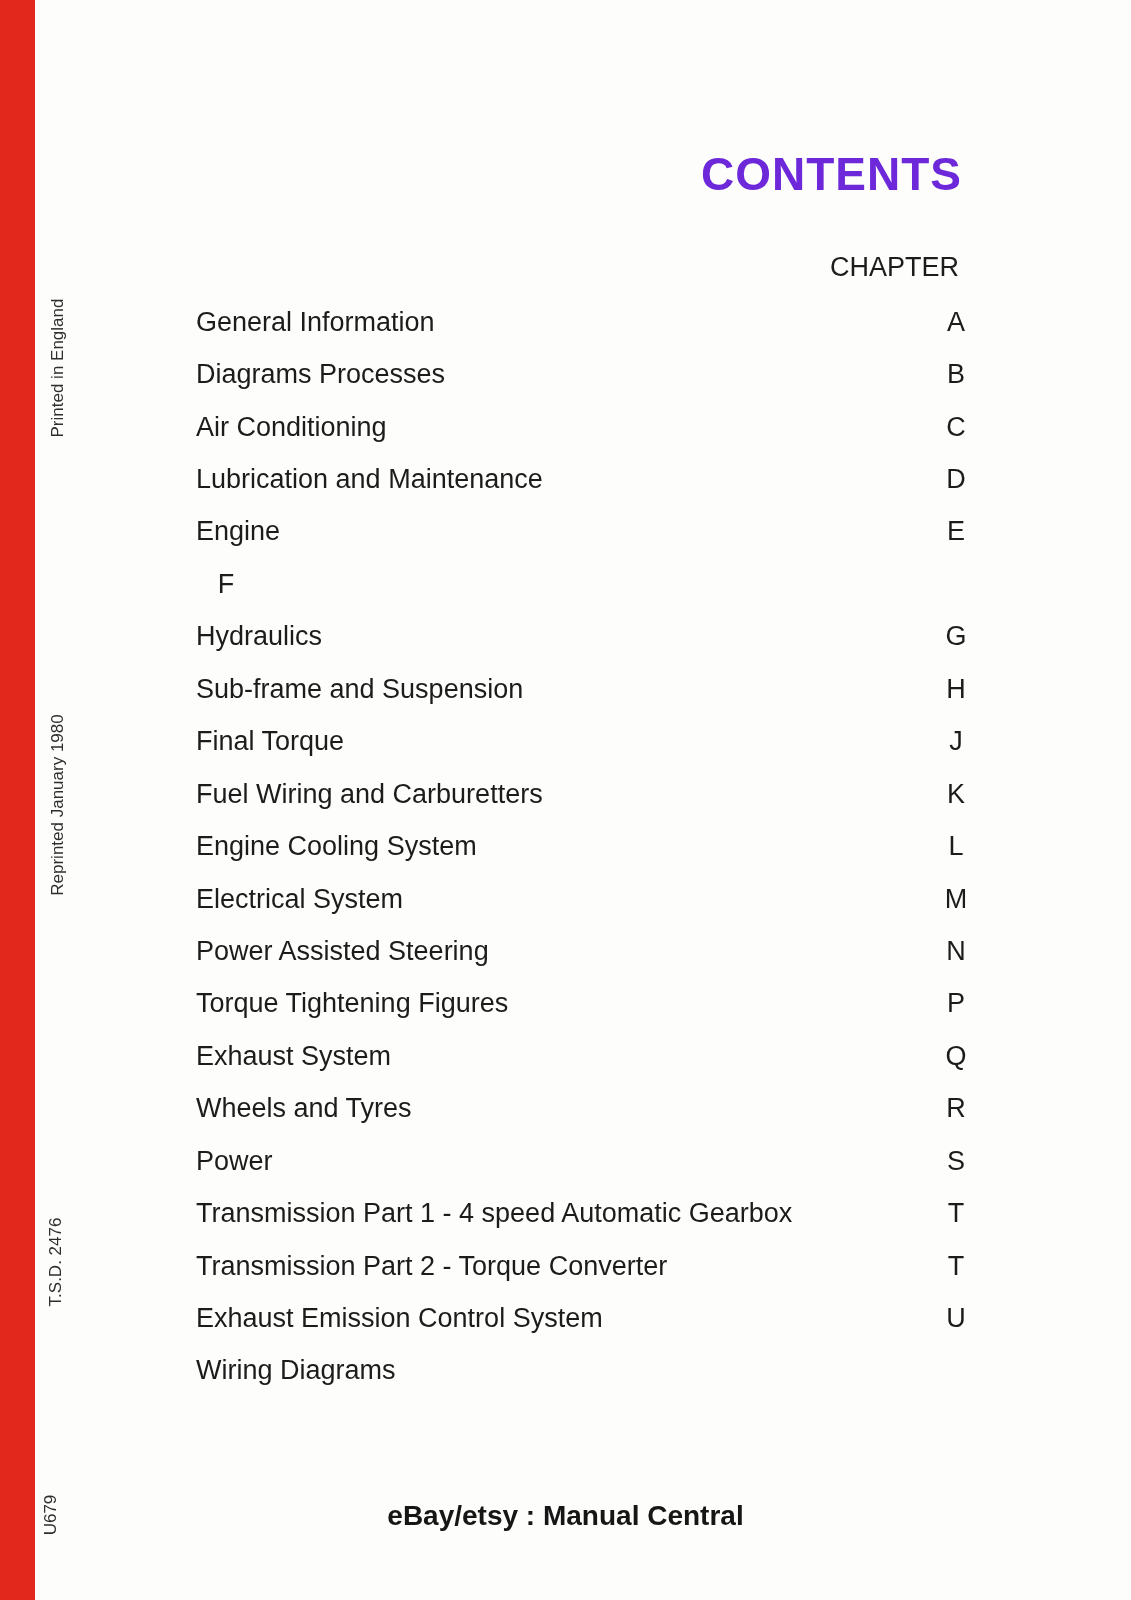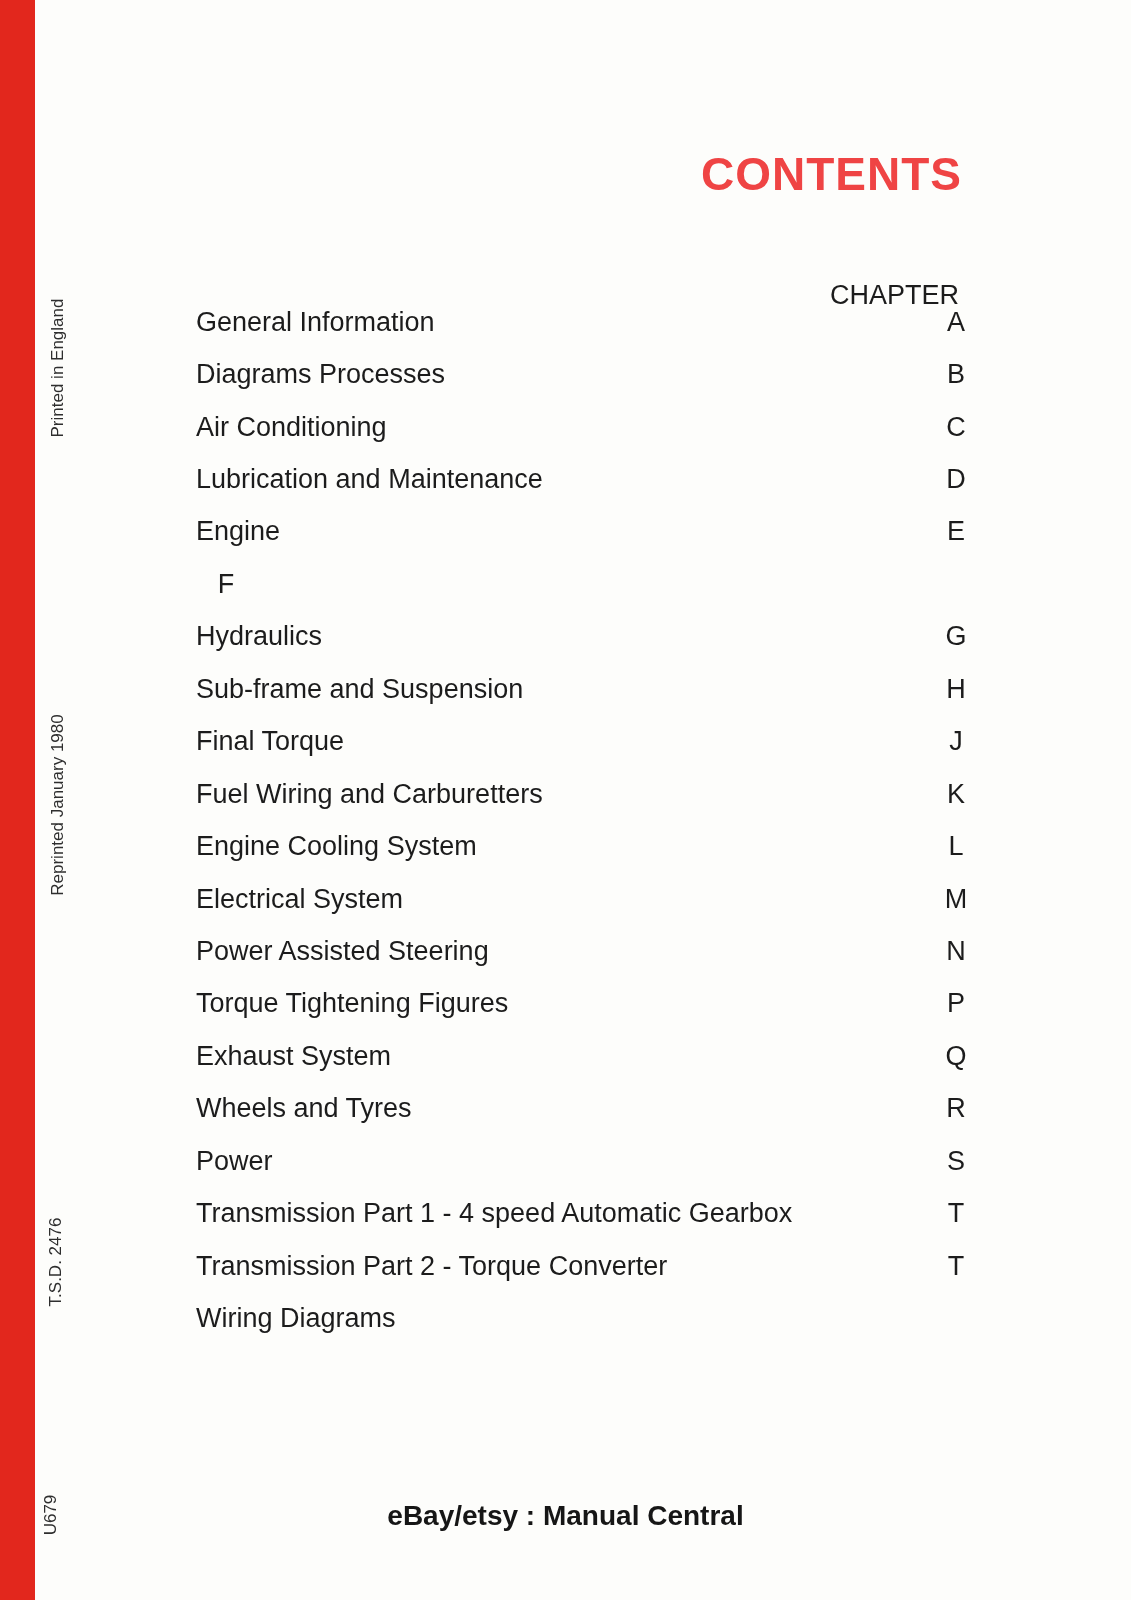--- a/index.html
+++ b/index.html
@@ -24,29 +24,28 @@
     height: 100%;
   }
   .page-title {
     position: absolute;
     top: 147px;
     right: 169px;
     margin: 0;
     font-size: 46px;
     font-weight: bold;
     letter-spacing: 1px;
-    color: #ef4444;
+    color: #6d28d9;
   }
   .chapter-header {
     position: absolute;
     top: 252px;
     right: 172px;
     font-size: 27px;
     color: #1c1c1c;
-    margin-top: 28px;
   }
   .toc {
     position: absolute;
     left: 196px;
     top: 296px;
     width: 790px;
   }
   .toc-row {
     display: flex;
     align-items: center;
@@ -171,19 +170,23 @@
       </div>
       <div class="toc-row">
         <span class="toc-title">Transmission Part 1 - 4 speed Automatic Gearbox</span>
         <span class="toc-letter">T</span>
       </div>
       <div class="toc-row">
         <span class="toc-title">Transmission Part 2 - Torque Converter</span>
         <span class="toc-letter">T</span>
       </div>
       <div class="toc-row">
+        <span class="toc-title">Exhaust Emission Control System</span>
+        <span class="toc-letter">U</span>
+      </div>
+      <div class="toc-row">
         <span class="toc-title">Wiring Diagrams</span>
         <span class="toc-letter"></span>
       </div>
     </div>
 
   <div class="footer">eBay/etsy : Manual Central</div>
 </div>
 
 </body></html>

